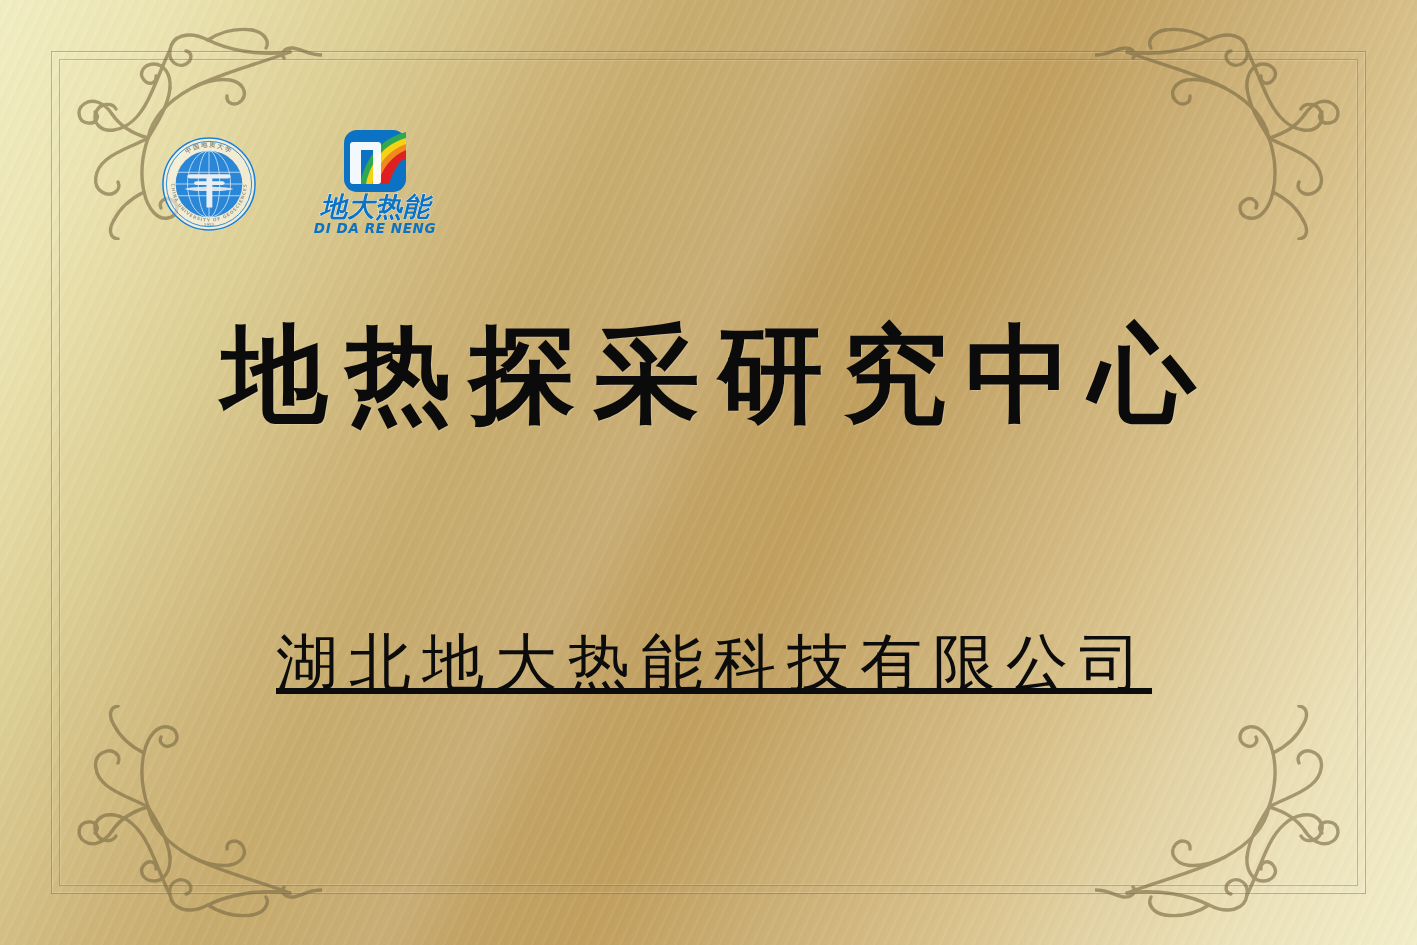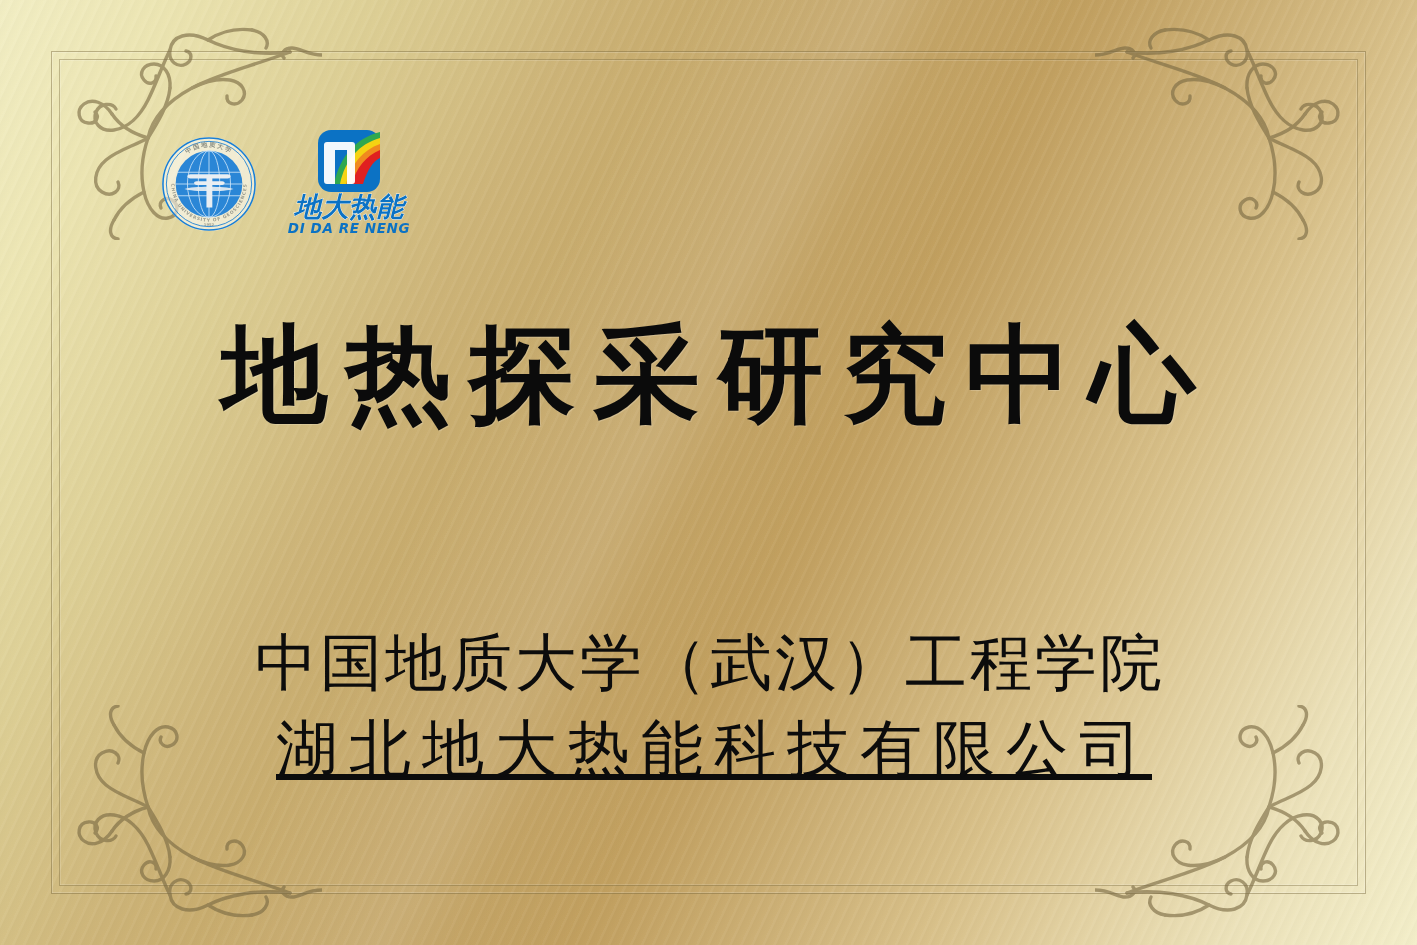--- a/index.html
+++ b/index.html
@@ -73,21 +73,21 @@
   .c-tr{right:22px;top:10px;transform:scaleX(-1);}
   .c-bl{left:22px;bottom:10px;transform:scaleY(-1);}
   .c-br{right:22px;bottom:10px;transform:scale(-1,-1);}
 
   
   .logos{
     position:absolute;left:160px;top:130px;
     display:flex;align-items:center;gap:26px;
   }
   .seal{width:98px;height:98px;display:block;}
-  .brandmark{display:flex;flex-direction:column;align-items:flex-start;}
+  .brandmark{display:flex;flex-direction:column;align-items:flex-start;margin-left:26px;}
   .brandmark svg{display:block;}
 
   
   .title{
     position:absolute;left:0;right:0;top:322px;
     text-align:center;
     font-family:"DejaVu Sans","Liberation Sans",sans-serif;
     font-weight:700;
     font-size:106px;
     line-height:1;
@@ -267,17 +267,16 @@
         <text x="65" y="86" text-anchor="middle" font-family="'DejaVu Sans','Liberation Sans',sans-serif" font-size="27" font-weight="700" font-style="italic" fill="#0b72c4" stroke="#ffffff" stroke-width="0.7" paint-order="stroke" letter-spacing="0.5">地大热能</text>
 
         <text x="65" y="103" text-anchor="middle" font-family="'DejaVu Sans','Liberation Sans',sans-serif" font-size="13.5" font-weight="700" font-style="italic" fill="#0b72c4" letter-spacing="0.6">DI DA RE NENG</text>
       </svg>
     </div>
   </div>
 
   <div class="title">地热探采研究中心</div>
 
   <div class="subtitle">
-    <div class="sub-line">中国地质大学（武汉）工程学院</div>
     <div class="sub-line spaced">湖北地大热能科技有限公司</div>
   </div>
 
 </div>
 
 </body></html>

